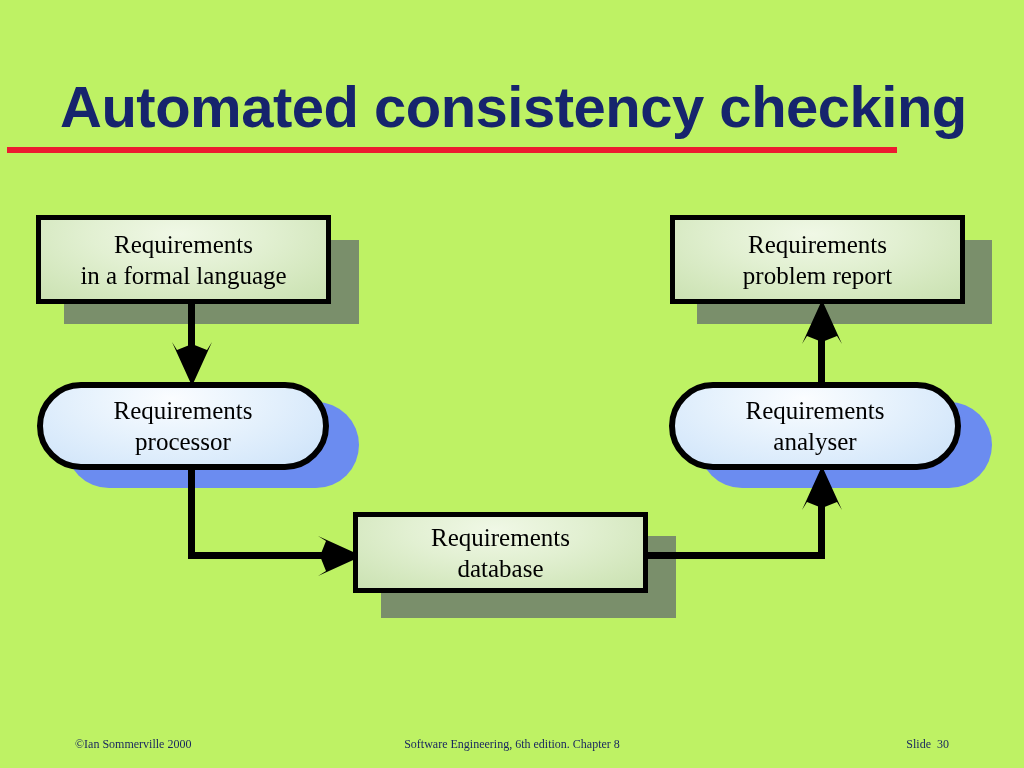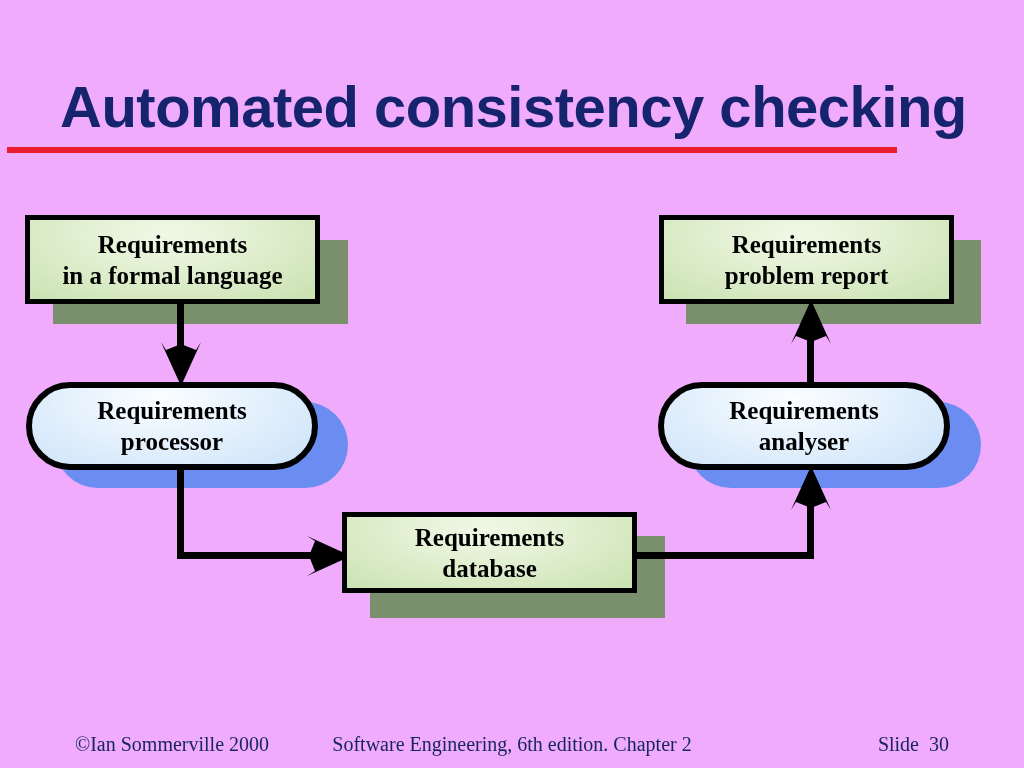--- a/index.html
+++ b/index.html
@@ -8,21 +8,21 @@
     padding: 0;
     background: #ffffff;
   }
   body {
     font-family: "Liberation Serif", serif;
   }
   #slide {
     position: relative;
     width: 1024px;
     height: 768px;
-    background: #f0abfc;
+    background: #bef264;
     overflow: hidden;
   }
 
   
   #slide-title {
     position: absolute;
     left: 60px;
     top: 74px;
     width: 920px;
     font-family: "Liberation Sans", sans-serif;
@@ -38,25 +38,24 @@
     left: 7px;
     top: 147px;
     width: 890px;
     height: 6px;
     background: #ec1c30;
   }
 
   
   #diagram {
     position: absolute;
-    left: 5px;
+    left: 16px;
     top: 0;
     width: 927px;
     height: 768px;
-    font-weight: bold;
   }
 
   
   .shadow-green {
     position: absolute;
     background: #7a8f6b;
   }
   .shadow-blue {
     position: absolute;
     background: #6b8cf0;
@@ -112,21 +111,21 @@
 
   
   #footer {
     position: absolute;
     left: 0;
     top: 733px;
     width: 1024px;
     height: 26px;
     color: #17245f;
     font-family: "Liberation Serif", serif;
-    font-size: 20px;
+    font-size: 12px;
     line-height: 22px;
   }
   #footer .f-left   { position: absolute; left: 75px;  top: 0; }
   #footer .f-center { position: absolute; left: 0;     top: 0; width: 1024px; text-align: center; }
   #footer .f-right  { position: absolute; right: 75px; top: 0; white-space: pre; }
 </style>
 </head>
 <body>
 
 <div id="slide">
@@ -186,17 +185,17 @@
 
     <div class="node rect" style="left:654px; top:215px; width:295px; height:89px;">
       <span class="label">Requirements
 problem report</span>
     </div>
 
   </div>
 
   <div id="footer">
     <span class="f-left">©Ian Sommerville 2000</span>
-    <span class="f-center">Software Engineering, 6th edition. Chapter 2</span>
+    <span class="f-center">Software Engineering, 6th edition. Chapter 8</span>
     <span class="f-right">Slide  30</span>
   </div>
 
 </div>
 
 </body></html>

